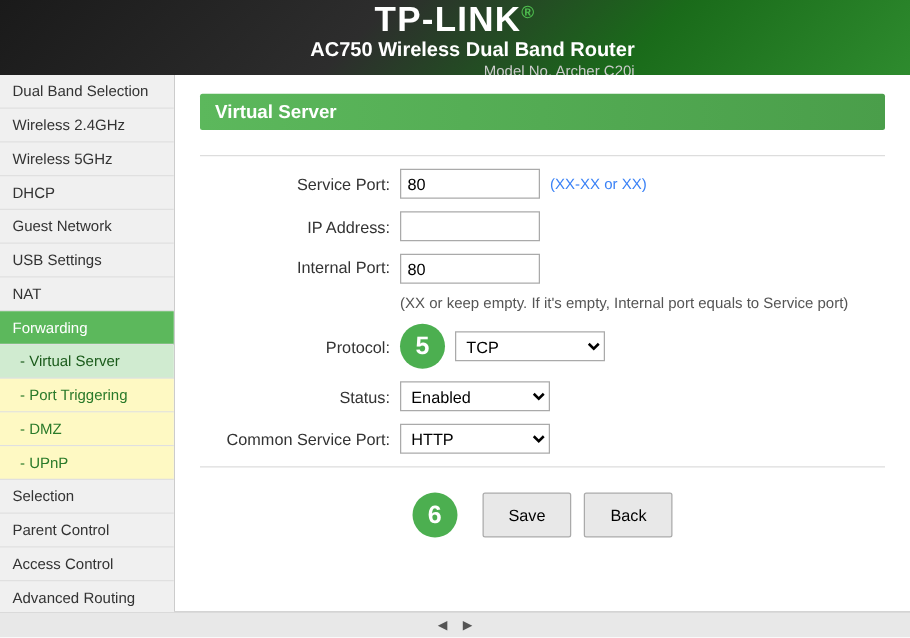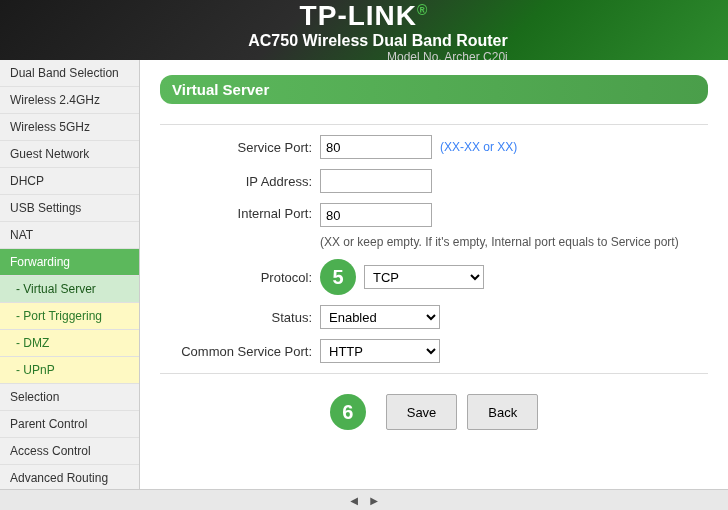--- a/index.html
+++ b/index.html
@@ -71,21 +71,21 @@
       overflow-y: auto;
       background: #fff;
     }
     .page-title {
       background: linear-gradient(to right, #5cb85c, #4a9e4a);
       color: white;
       padding: 6px 12px;
       font-size: 15px;
       font-weight: bold;
       margin-bottom: 20px;
-      border-radius: 12px;
+      border-radius: 2px;
     }
     .form-row { margin-bottom: 10px; display: flex; align-items: center; }
     .form-label {
       text-align: right;
       width: 160px;
       font-weight: normal;
       color: #333;
       padding-right: 8px;
       font-size: 13px;
       flex-shrink: 0;
@@ -168,22 +168,22 @@
     <div class="model-num">Model No. Archer C20i</div>
   </div>
 </div>
 
 <div class="main-layout">
 
   <div class="sidebar">
     <div class="sidebar-item">Dual Band Selection</div>
     <div class="sidebar-item">Wireless 2.4GHz</div>
     <div class="sidebar-item">Wireless 5GHz</div>
+    <div class="sidebar-item">DHCP</div>
     <div class="sidebar-item">Guest Network</div>
-    <div class="sidebar-item">DHCP</div>
     <div class="sidebar-item">USB Settings</div>
     <div class="sidebar-item">NAT</div>
     <div class="sidebar-item active">Forwarding</div>
     <div class="sidebar-item sub-item active-sub">- Virtual Server</div>
     <div class="sidebar-item sub-item">- Port Triggering</div>
     <div class="sidebar-item sub-item">- DMZ</div>
     <div class="sidebar-item sub-item">- UPnP</div>
     <div class="sidebar-item">Selection</div>
     <div class="sidebar-item">Parent Control</div>
     <div class="sidebar-item">Access Control</div>

